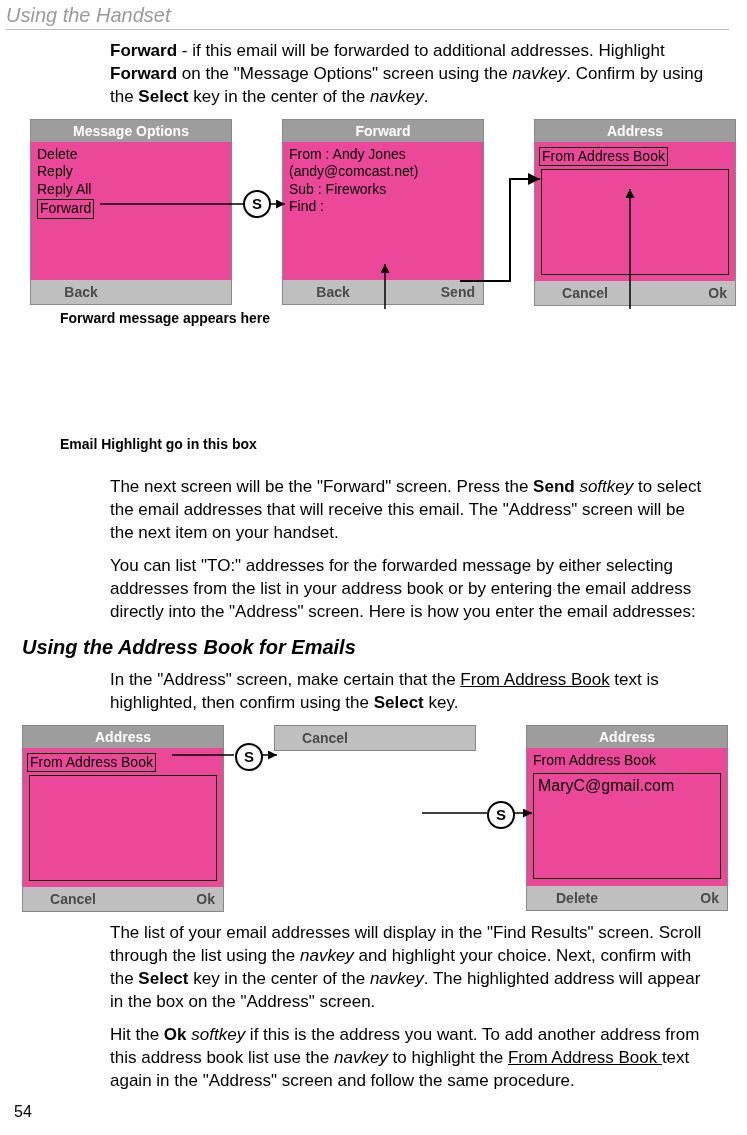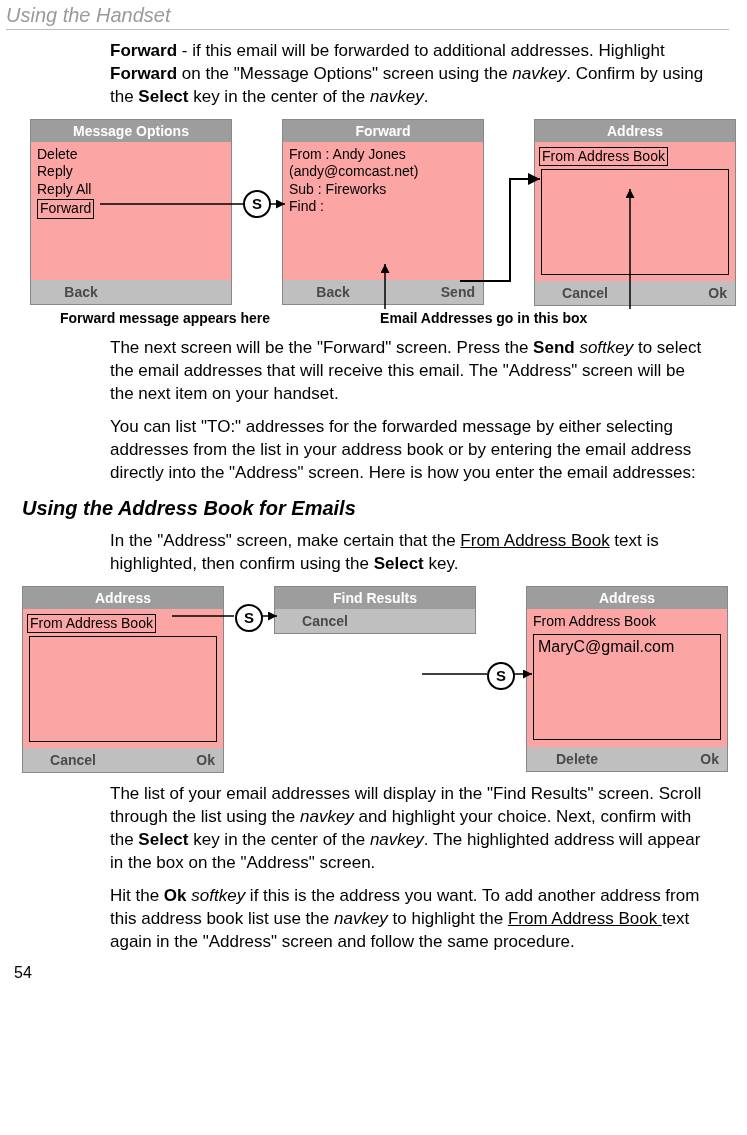--- a/index.html
+++ b/index.html
@@ -37,21 +37,21 @@
     display: flex;
     align-items: flex-start;
     gap: 0;
     margin: 6px 10px 4px 30px;
     position: relative;
   }
   .phone {
     width: 200px;
     border: 1px solid #888;
     font-size: 14px;
-    background: #fca5a5;
+    background: #ec4899;
     flex: 0 0 auto;
   }
   .phone .titlebar {
     background: #9d9d9d;
     color: #fff;
     font-weight: bold;
     text-align: center;
     padding: 3px 4px;
     font-size: 14px;
   }
@@ -115,22 +115,23 @@
     position: absolute;
     left: 0; top: 0;
     overflow: visible;
     z-index: 1;
   }
 
   .caption-row {
     display: flex;
     font-weight: bold;
     font-size: 14px;
-    margin: 4px 10px 11px 60px;
+    margin: 4px 10px 24px 60px;
     gap: 110px;
+    flex-direction: column;
   }
   .page-num {
     font-size: 16px;
     margin: 6px 0 6px 14px;
   }
 </style>
 </head>
 <body>
 
 <div class="page-header">Using the Handset</div>
@@ -199,21 +200,21 @@
     </div>
     <div class="softkeys">
       <div>Cancel</div>
       <div class="right">Ok</div>
     </div>
   </div>
 </div>
 
 <div class="caption-row">
   <div>Forward message appears here</div>
-  <div>Email Addresses go in this box</div>
+  <div>Email Highlight go in this box</div>
 </div>
 
 <p class="body-text">
   <span>The next screen will be the "Forward" screen. Press the </span><b>Send</b><span> </span><em>softkey</em><span> to select the email addresses that will receive this email. The "Address" screen will be the next item on your handset.</span>
 </p>
 
 <p class="body-text">You can list "TO:" addresses for the forwarded message by either selecting addresses from the list in your address book or by entering the email address directly into the "Address" screen. Here is how you enter the email addresses:</p>
 
 <div class="section-heading">Using the Address Book for Emails</div>
 
@@ -244,21 +245,20 @@
       <div>Cancel</div>
       <div class="right">Ok</div>
     </div>
   </div>
 
   <div class="arrow-gap" style="height:170px;">
     <div class="s-badge" style="position:absolute; top:18px;">S</div>
   </div>
 
   <div class="phone">
-    <div class="titlebar">Find Results</div>
     <div class="softkeys">
       <div>Cancel</div>
       <div class="right"></div>
     </div>
   </div>
 
   <div class="arrow-gap" style="height:170px;">
     <div class="s-badge" style="position:absolute; top:76px;">S</div>
   </div>
 

